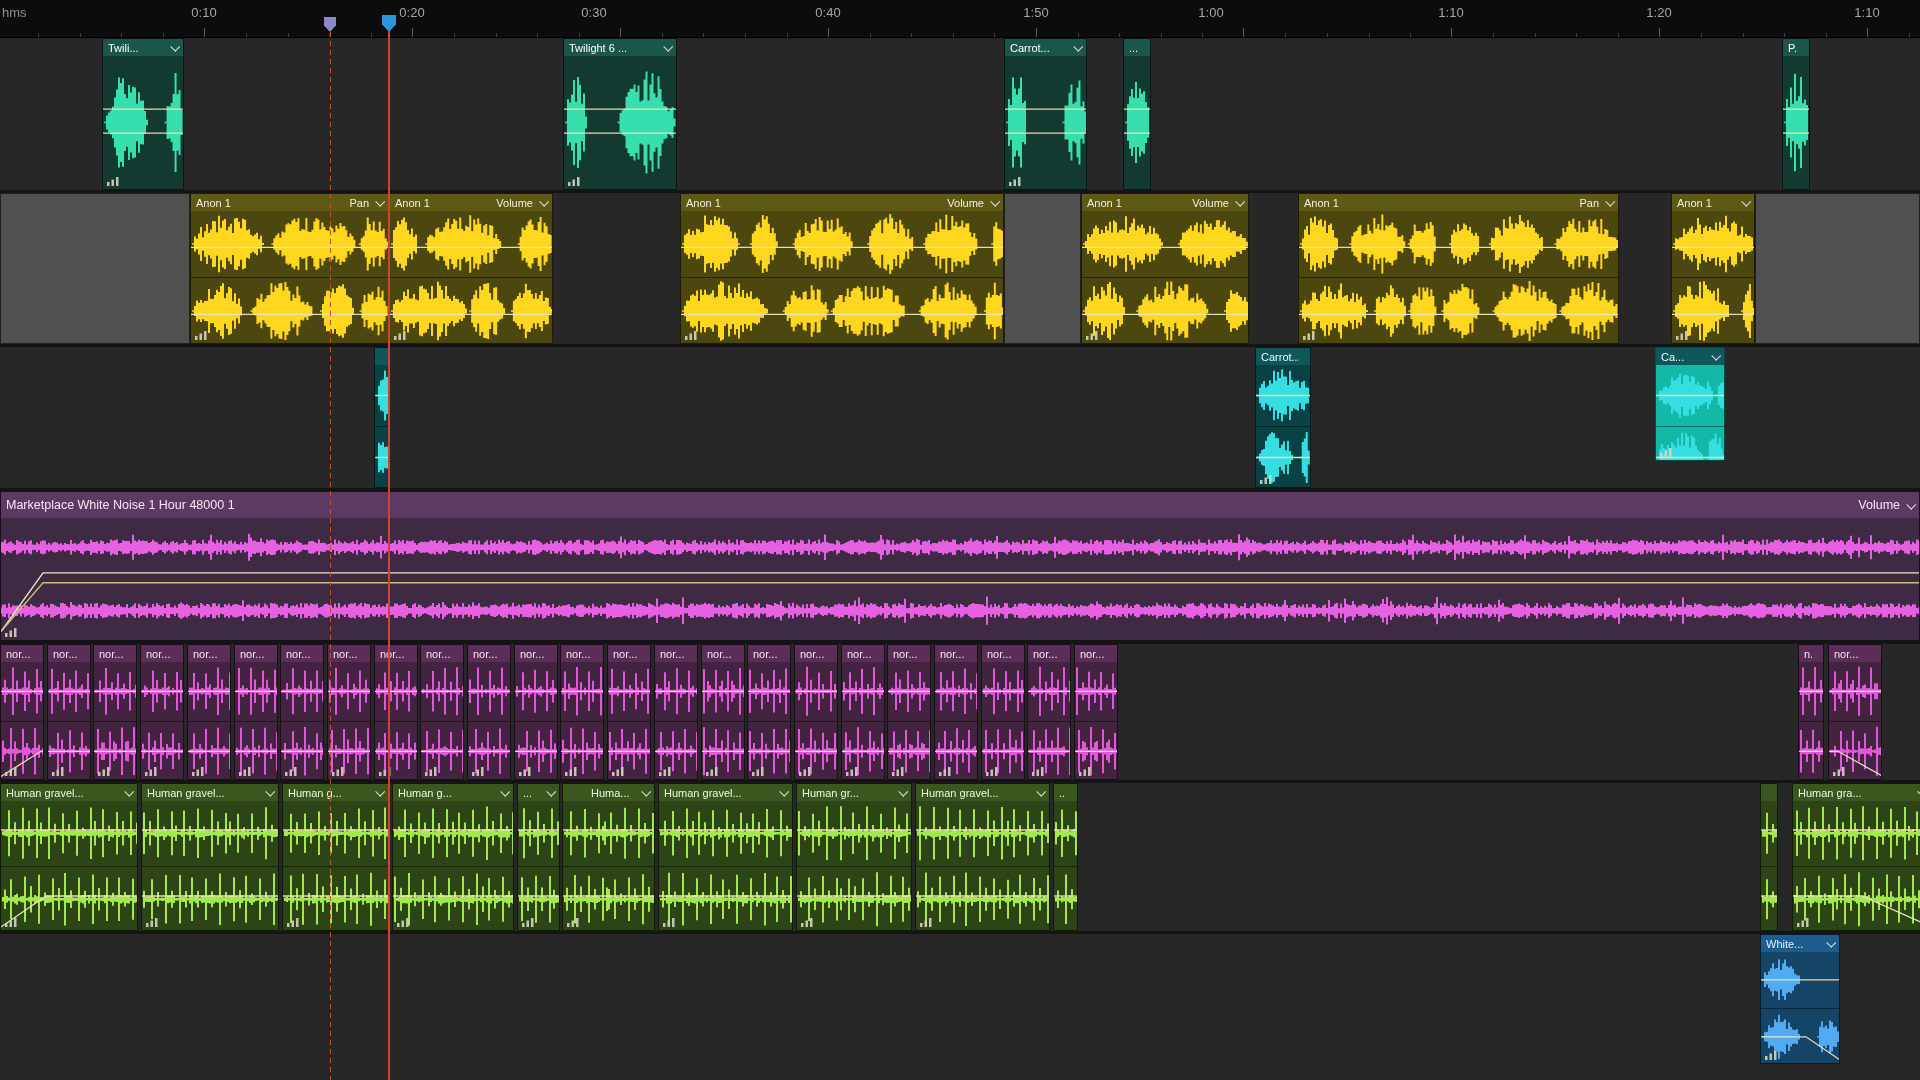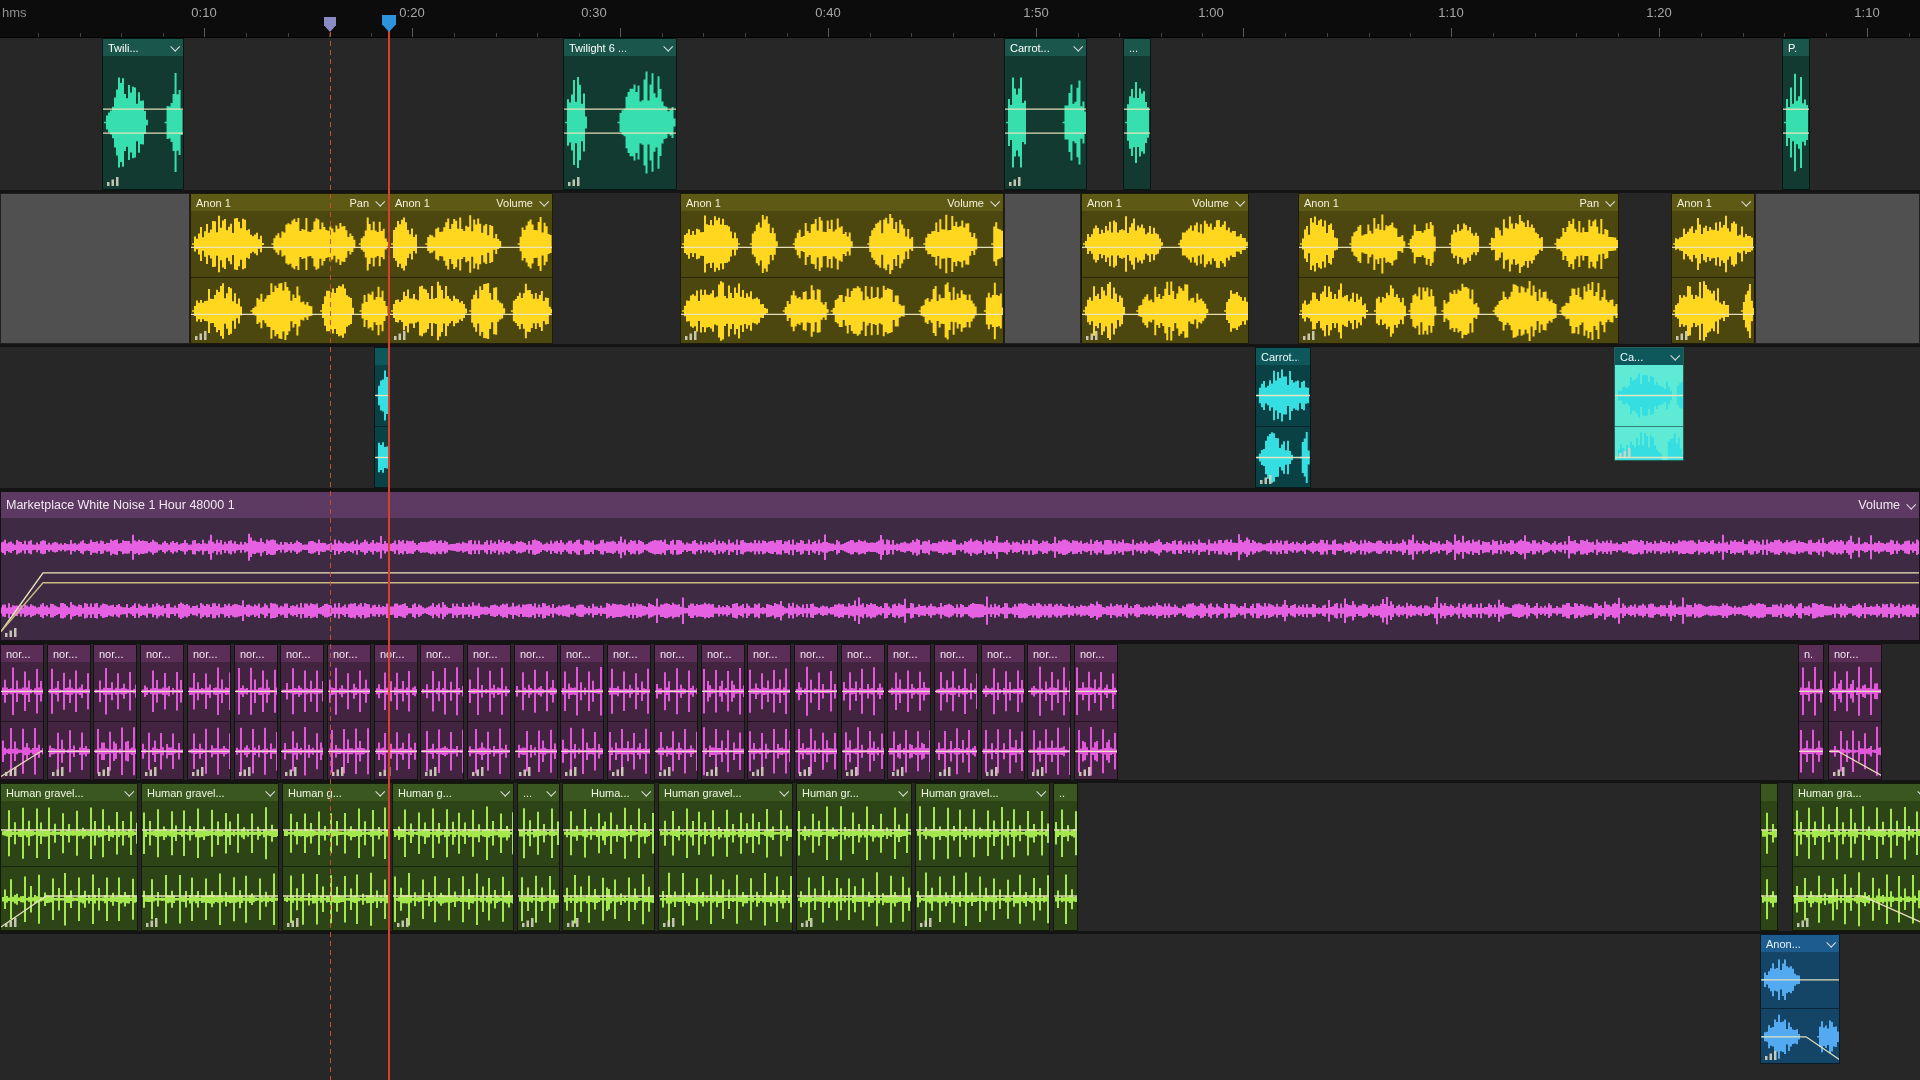--- a/index.html
+++ b/index.html
@@ -345,21 +345,21 @@
                 <polyline points="0.0,30.5 56.0,30.5" stroke="#ece6c0" stroke-width="1.3" fill="none" opacity="0.95"></polyline>
               </svg>
             </div>
           </div>
           <svg width="13" height="10" class="meter-icon">
             <rect x="0" y="6" width="2.5" height="4" fill="#d6d4c0"></rect>
             <rect x="4.5" y="3.5" width="2.5" height="6.5" fill="#d6d4c0"></rect>
             <rect x="9" y="1" width="2.5" height="9" fill="#d6d4c0"></rect>
           </svg>
         </div>
-        <div class="clip" style="left: 1614px; width: 70px; height: 114px; background: #5eead4;">
+        <div class="clip" style="left: 1655px; width: 70px; height: 114px; background: #14b8a6;">
           <div class="clip-header" style="background: rgb(14, 88, 92); height: 17px; color: rgb(234, 252, 252); font-size: 11px;">
             <span class="clip-title">Ca...</span>
             <span class="clip-hr">
               <span class="chev"></span>
             </span>
           </div>
           <div class="clip-body" style="height: 122px;">
             <div class="channel" style="height: 61px;">
               <svg width="70" height="61">
                 <path d="M2 29.8V31.2M4 25.8V35.2M6 25.6V35.4M8 22.0V39.0M10 21.4V39.6M12 22.9V38.1M14 20.5V40.5M16 11.9V49.1M18 15.4V45.6M20 14.5V46.5M22 12.6V48.4M24 8.5V52.5M26 18.9V42.1M28 10.4V50.6M30 10.1V50.9M32 10.6V50.4M34 17.0V44.0M36 11.1V49.9M38 12.0V49.0M40 19.8V41.2M42 17.0V44.0M44 20.3V40.7M46 21.2V39.8M48 22.3V38.7M50 24.0V37.0M52 16.7V44.3M54 21.8V39.2M56 25.7V35.3M60.87308430252597 29.8V31.2M62.87308430252597 21.1V39.9M64.87308430252597 18.3V42.7M66.87308430252597 17.2V43.8" stroke="#35dee0" stroke-width="2" fill="none"></path>
@@ -1359,21 +1359,21 @@
           <svg width="13" height="10" class="meter-icon">
             <rect x="0" y="6" width="2.5" height="4" fill="#d6d4c0"></rect>
             <rect x="4.5" y="3.5" width="2.5" height="6.5" fill="#d6d4c0"></rect>
             <rect x="9" y="1" width="2.5" height="9" fill="#d6d4c0"></rect>
           </svg>
         </div>
       </div>
       <div class="lane" style="top: 934px; height: 146px;">
         <div class="clip" style="left: 1760px; width: 80px; height: 130px; background: rgb(21, 69, 102);">
           <div class="clip-header" style="background: rgb(28, 92, 142); height: 17px; color: rgb(232, 242, 251); font-size: 11px;">
-            <span class="clip-title">Anon...</span>
+            <span class="clip-title">White...</span>
             <span class="clip-hr">
               <span class="chev"></span>
             </span>
           </div>
           <div class="clip-body" style="height: 111px;">
             <div class="channel" style="height: 55.5px;">
               <svg width="80" height="55.5">
                 <path d="M2 27.1V28.4M4 20.4V35.1M6 23.1V32.4M8 19.2V36.3M10 16.3V39.2M12 11.2V44.3M14 16.7V38.8M16 15.9V39.6M18 7.6V47.9M20 18.1V37.4M22 11.4V44.1M24 7.5V48.0M26 14.2V41.3M28 15.5V40.0M30 14.2V41.3M32 16.8V38.7M34 21.8V33.7M36 23.2V32.3M38 23.6V31.9" stroke="#54aaf0" stroke-width="2" fill="none"></path>
                 <polyline points="0.0,27.8 80.0,27.8" stroke="#ece6c0" stroke-width="1.3" fill="none" opacity="0.95"></polyline>
               </svg>

